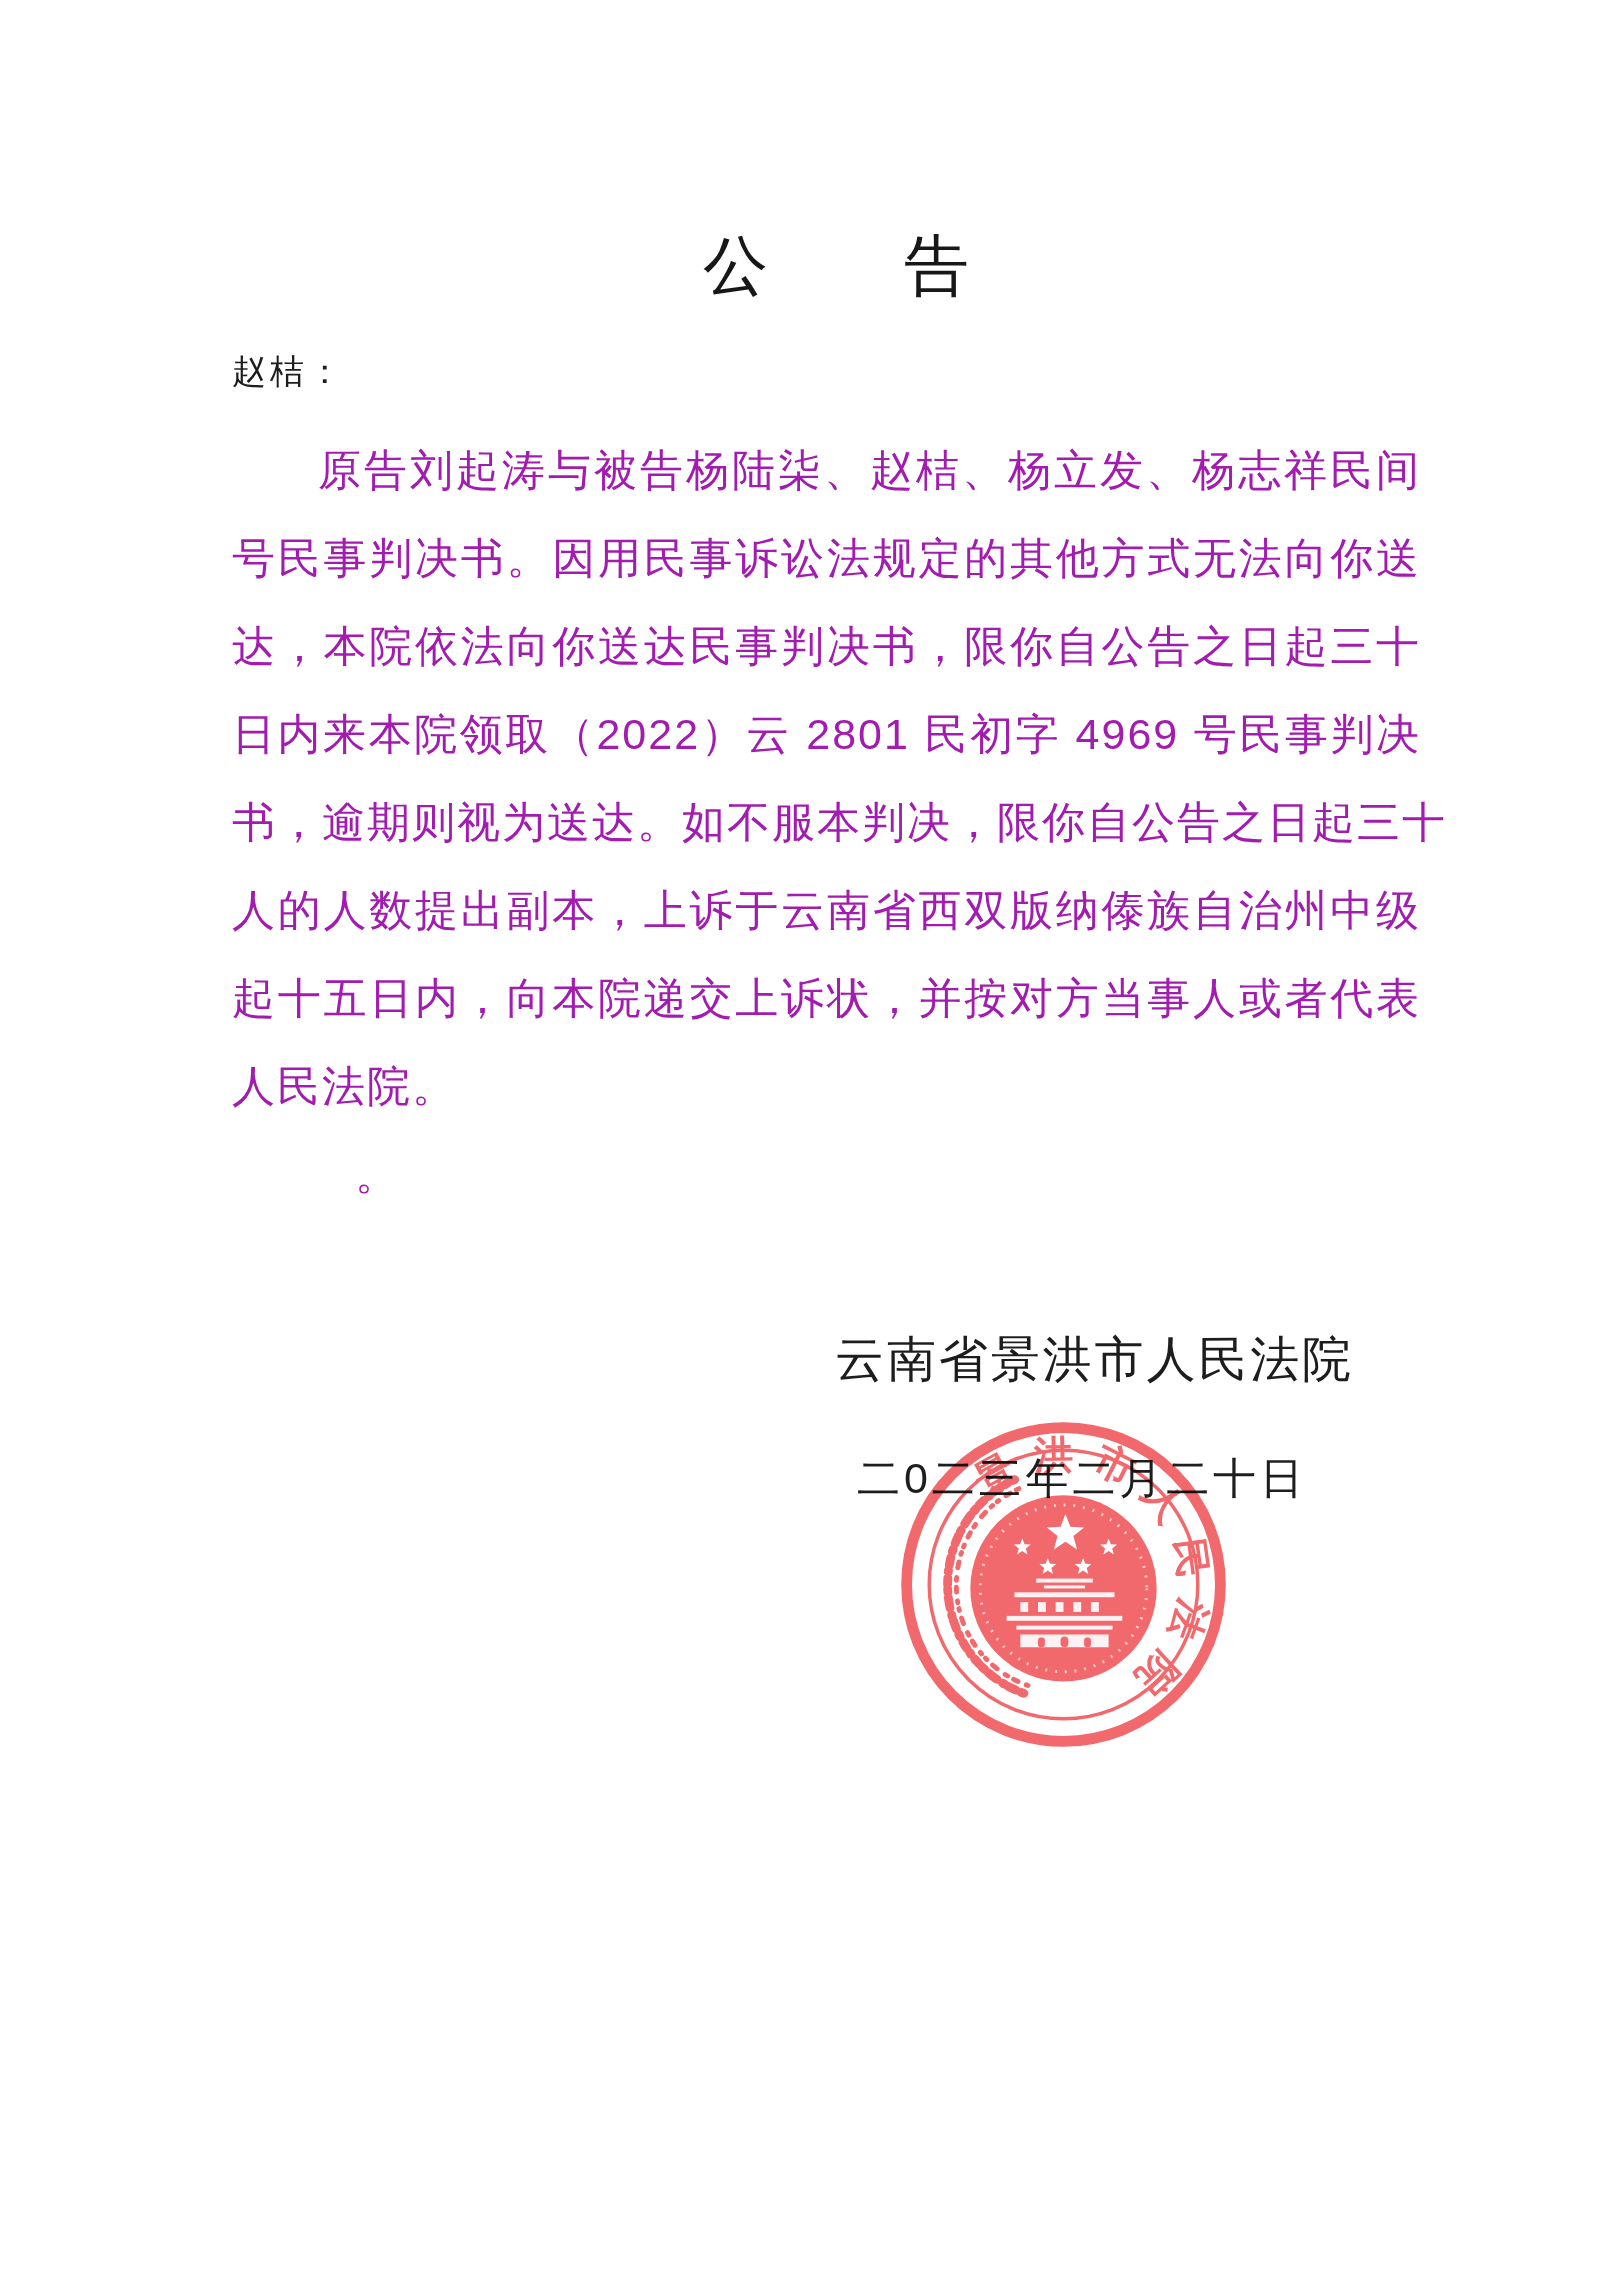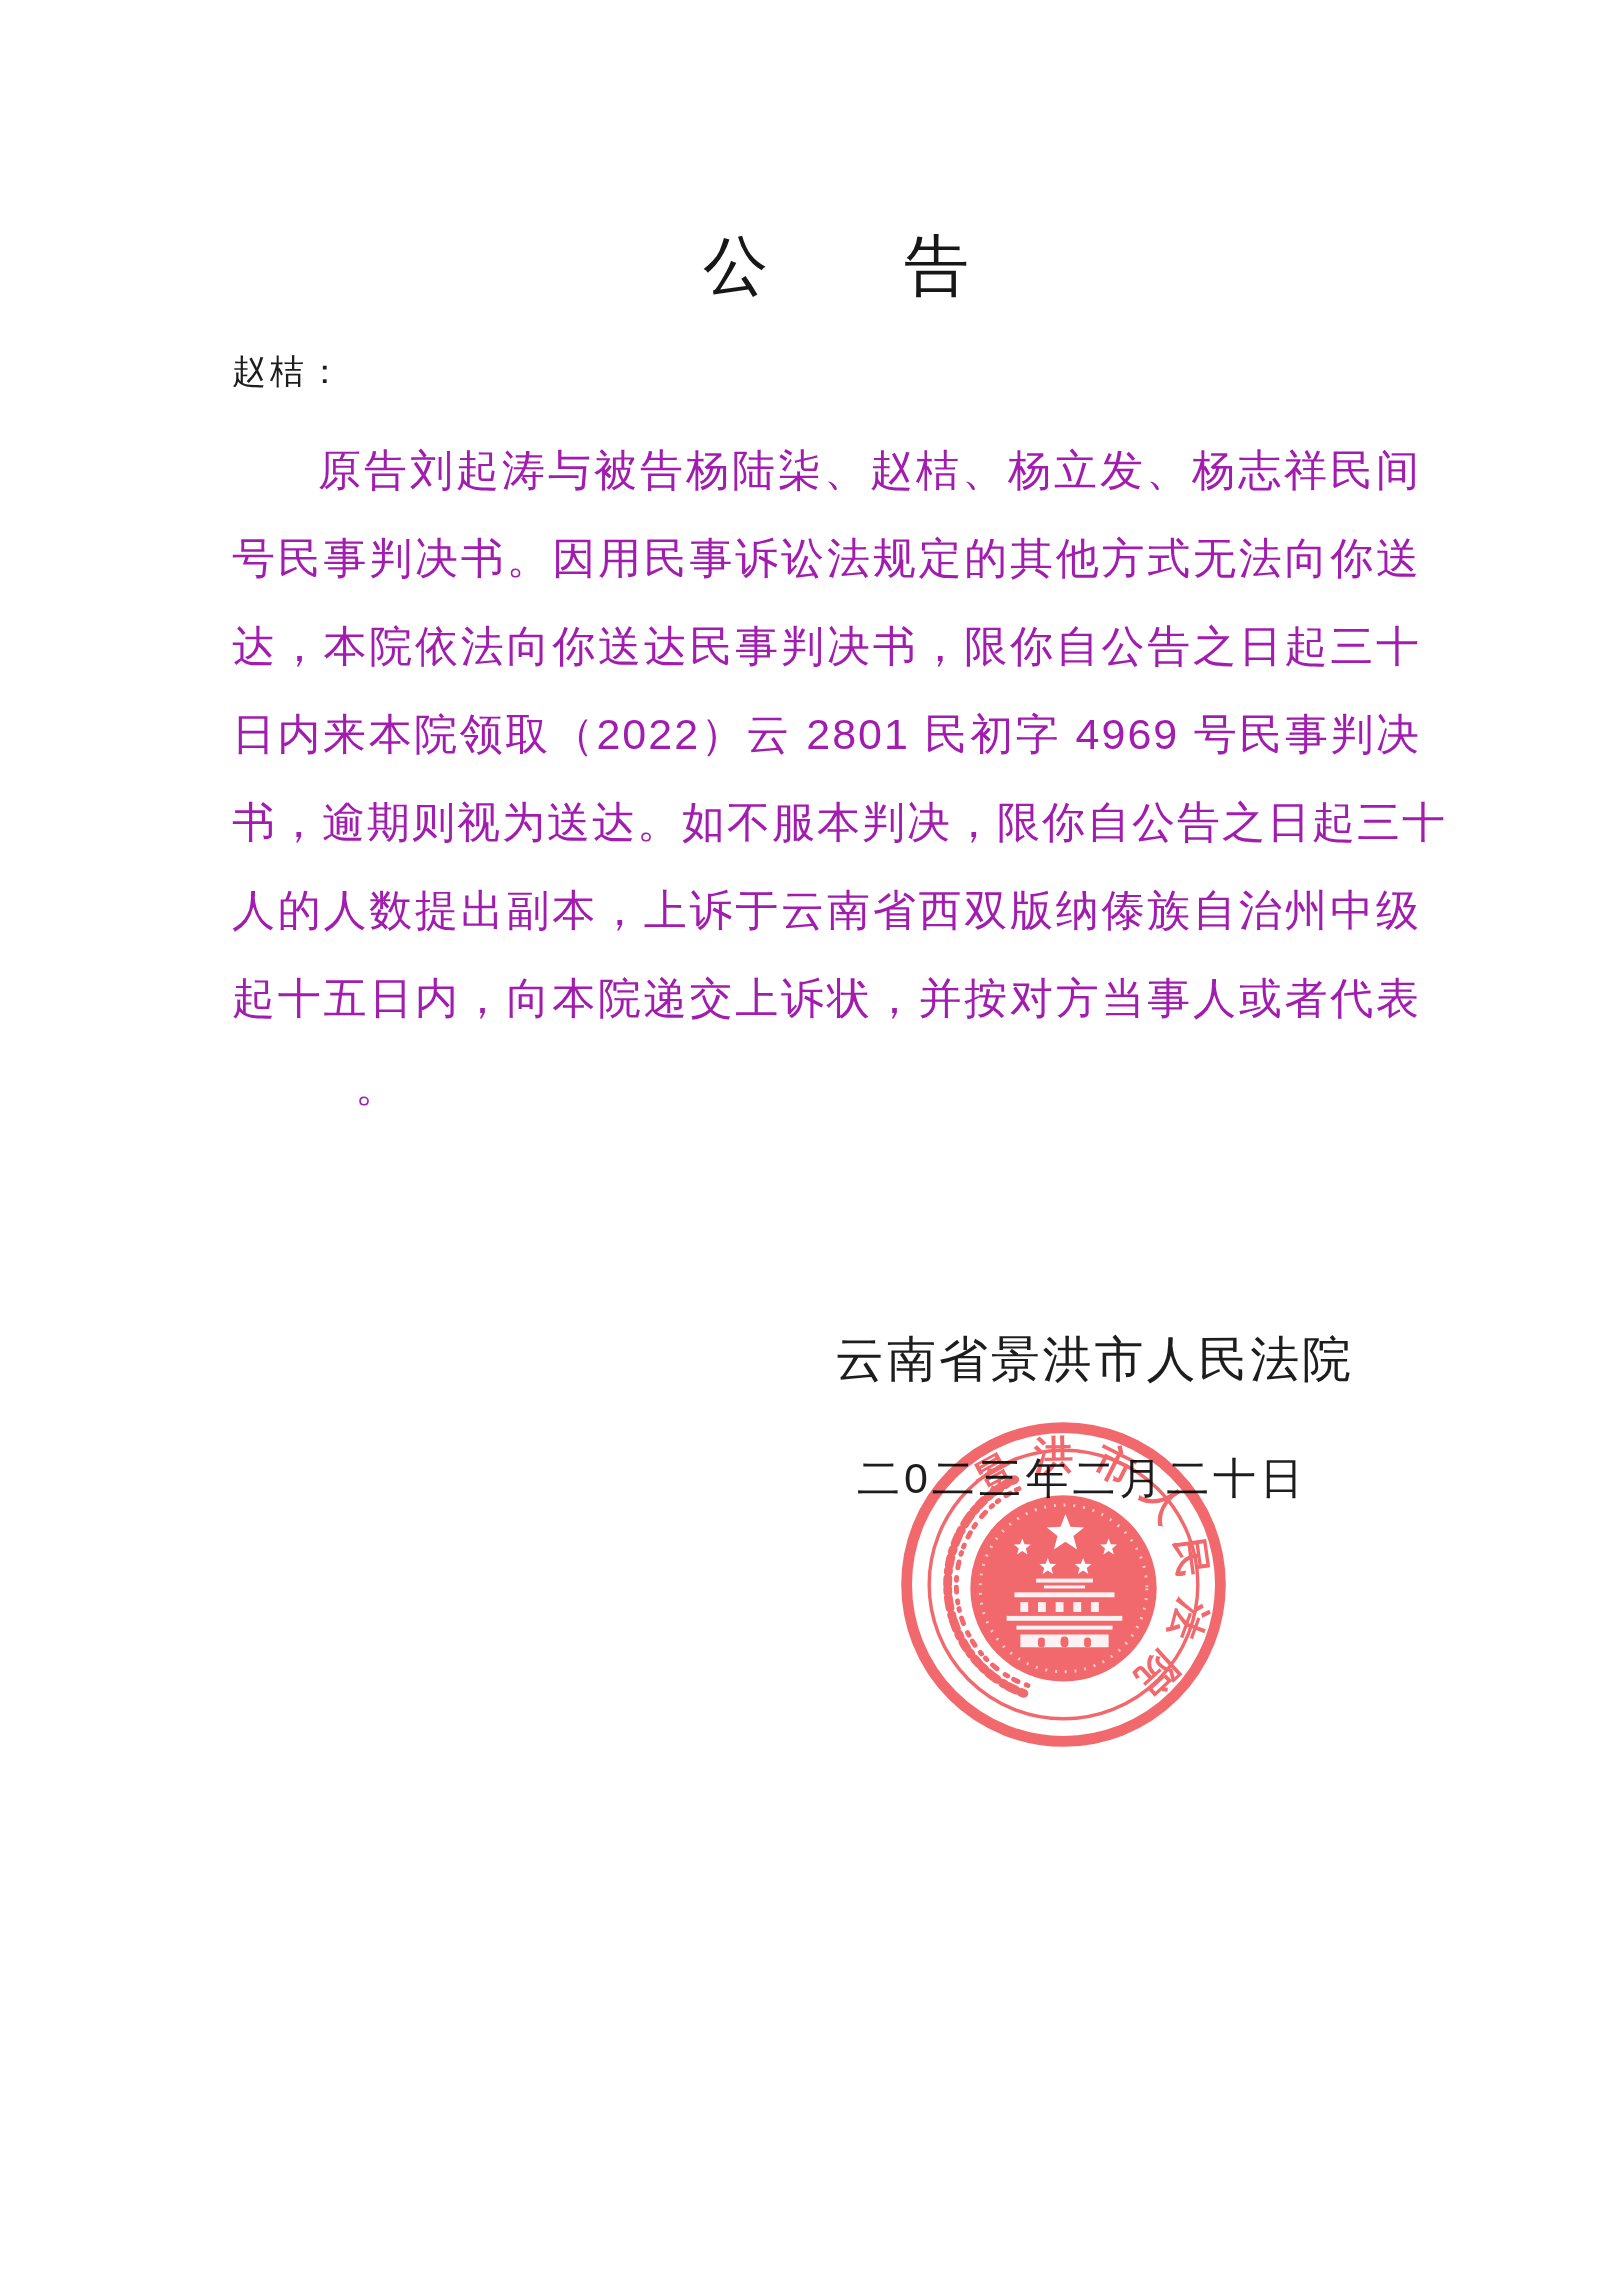--- a/index.html
+++ b/index.html
@@ -111,20 +111,21 @@
   <div class="salutation">赵桔：</div>
 
   <div class="body-block">
     <div class="body-line first">原告刘起涛与被告杨陆柒、赵桔、杨立发、杨志祥民间</div>
     <div class="body-line">号民事判决书。因用民事诉讼法规定的其他方式无法向你送</div>
     <div class="body-line">达，本院依法向你送达民事判决书，限你自公告之日起三十</div>
     <div class="body-line">日内来本院领取（2022）云 2801 民初字 4969 号民事判决</div>
     <div class="body-line">书，逾期则视为送达。如不服本判决，限你自公告之日起三十</div>
     <div class="body-line">人的人数提出副本，上诉于云南省西双版纳傣族自治州中级</div>
     <div class="body-line">起十五日内，向本院递交上诉状，并按对方当事人或者代表</div>
+    <div class="body-line last">人民法院。</div>
     <div class="body-line last stray-period">。</div>
   </div>
 
   <div class="signature">云南省景洪市人民法院</div>
 
   <div class="doc-date">二0二三年二月二十日</div>
 
   <svg class="stamp" viewBox="0 0 360 360" xmlns="http://www.w3.org/2000/svg">
     <defs>
       <polygon id="starShape" points="0,-20 5,-6.9 19,-6.2 8.1,2.6 11.8,16.2 0,8.5 -11.8,16.2 -8.1,2.6 -19,-6.2 -5,-6.9"></polygon>

